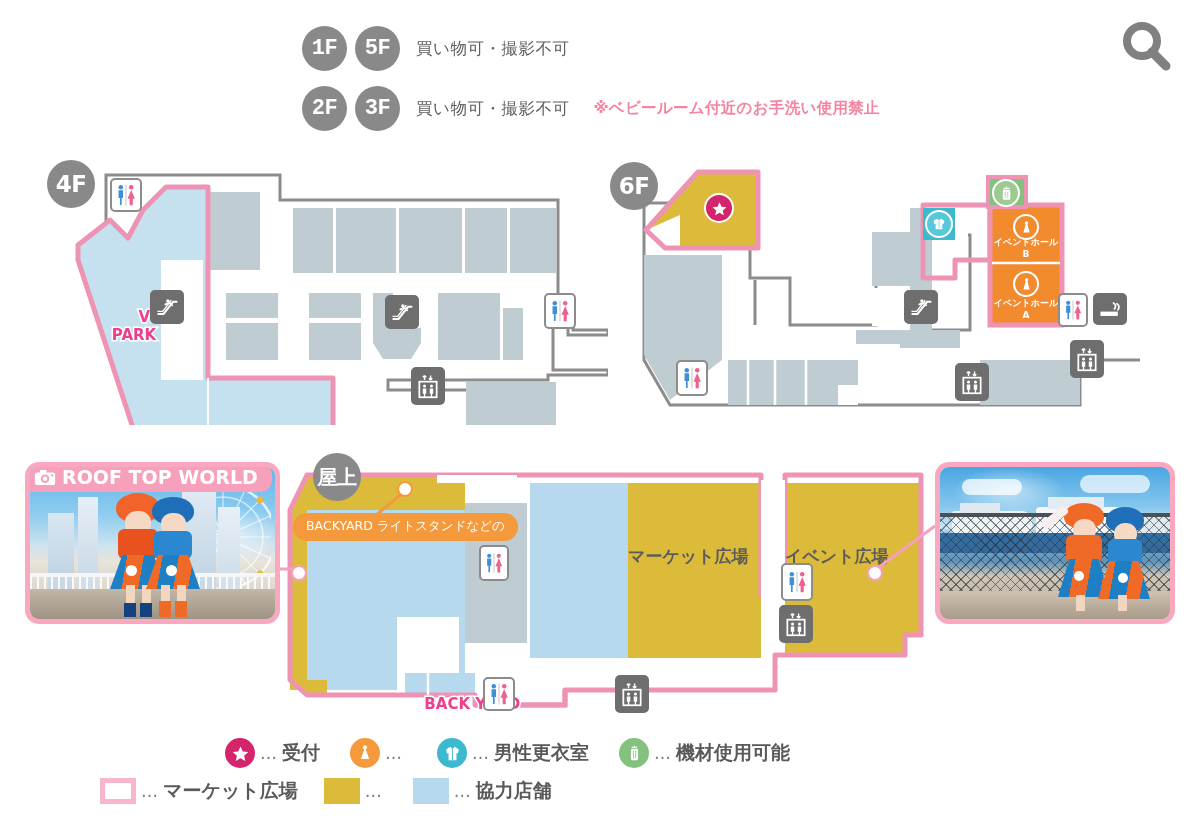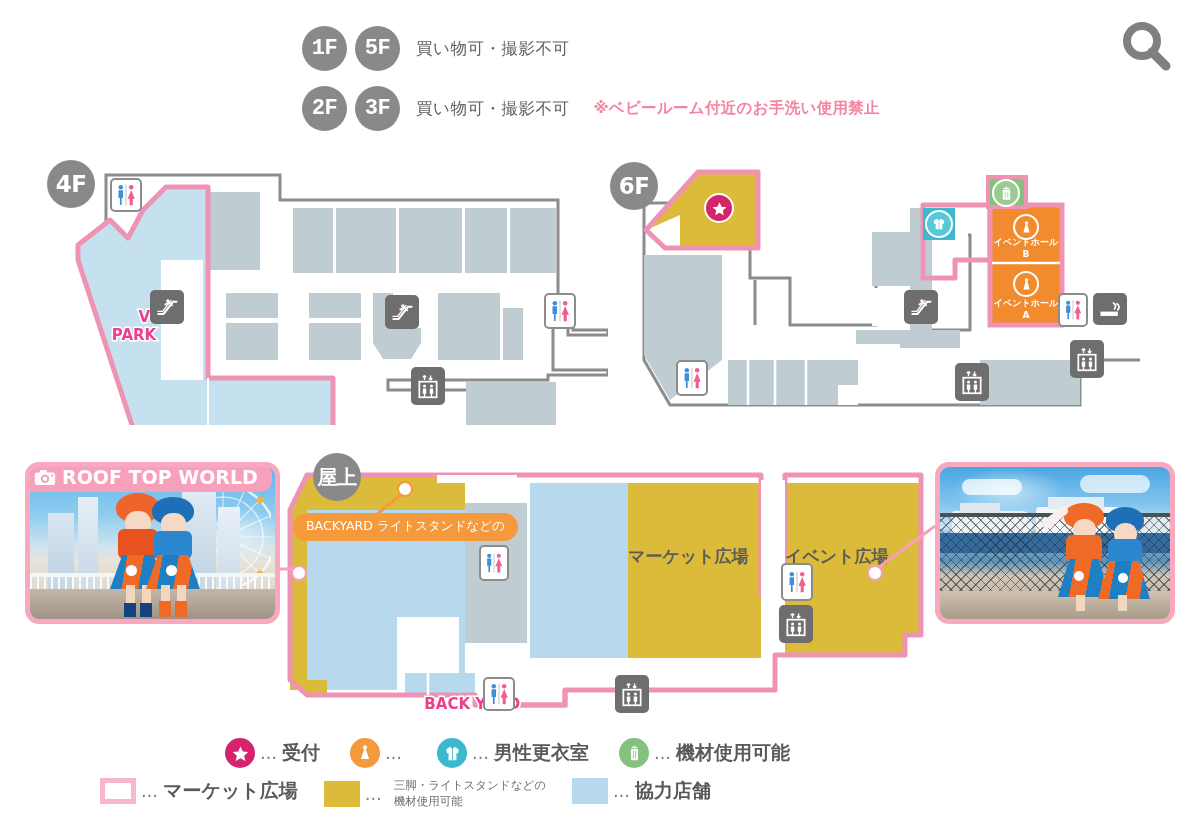--- a/index.html
+++ b/index.html
@@ -662,22 +662,20 @@
 
       <div class="lg-item" style="align-items:center;">
         <div class="sw" style="background:#fff; border:5px solid #f7b6cb;"></div>
         <span class="lg-dots">…</span>
         <span class="lg-txt">マーケット広場</span>
       </div>
 
       <div class="lg-item" style="align-items:center;">
         <div class="sw" style="background:#ddbb3a;"></div>
         <span class="lg-dots">…</span>
-        <span class="lg-sub" style="white-space:pre-line;">三脚・ライトスタンドなどの
-機材使用可能</span>
       </div>
 
       <div class="lg-item" style="align-items:center;">
         <div class="sw" style="background:#b6d9ee;"></div>
         <span class="lg-dots">…</span>
         <span class="lg-txt">協力店舗</span>
       </div>
     </div>
   </div>
 

